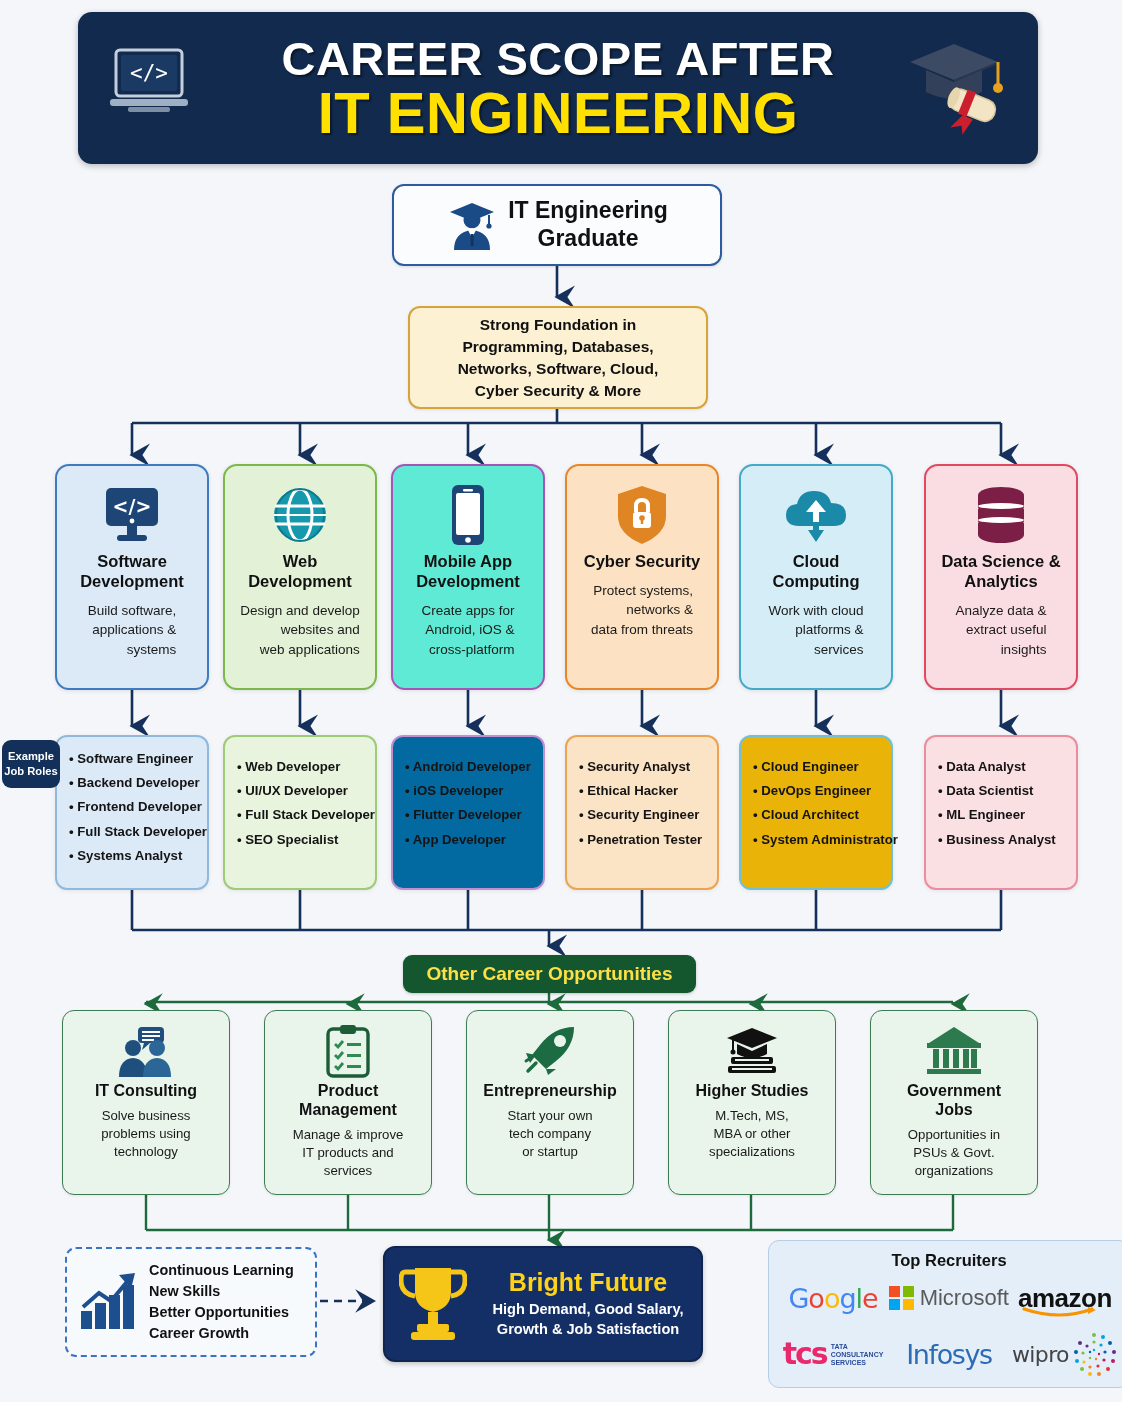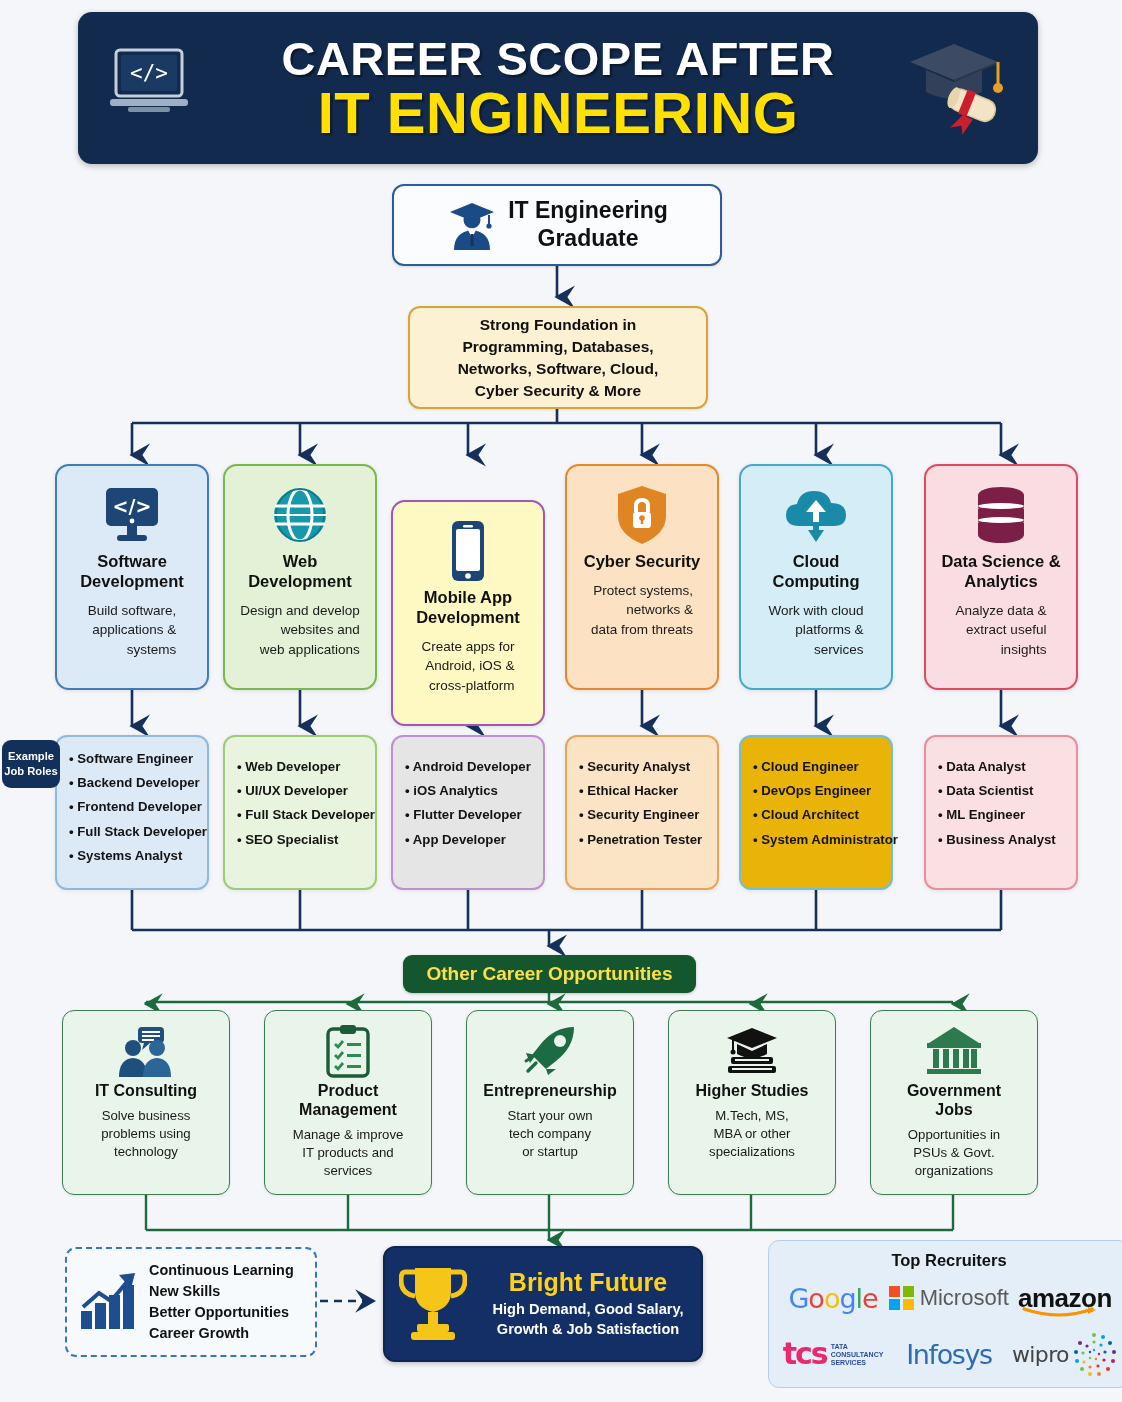--- a/index.html
+++ b/index.html
@@ -308,21 +308,21 @@
         <div>Web</div>
         <div>Development</div>
       </div>
     <div class="d">
         <div>Design and develop</div>
         <div>websites and</div>
         <div>web applications</div>
       </div>
   </div>
 
-  <div class="dcard" style="left:391px;background:#fef9c3;border-color:#a356b8;margin-top:36px;">
+  <div class="dcard" style="left:391px;background:#5eead4;border-color:#a356b8;">
     <span class="ico">
       <svg width="44" height="64" viewBox="0 0 44 64">
         <rect x="6" y="2" width="32" height="60" rx="6" fill="#1d4576"></rect>
         <rect x="10" y="10" width="24" height="42" rx="2" fill="#fff"></rect>
         <rect x="17" y="6" width="10" height="2.4" rx="1.2" fill="#fff"></rect>
         <circle cx="22" cy="57" r="2.8" fill="#fff"></circle>
       </svg>
     </span>
     <div class="t">
         <div>Mobile App</div>
@@ -417,24 +417,24 @@
     </ul>
   </div>
   <div class="rcard" style="left:223px;background:#e8f4dd;border-color:#9dcb78;padding-top:22px;">
     <ul>
       <li>Web Developer</li>
       <li>UI/UX Developer</li>
       <li>Full Stack Developer</li>
       <li>SEO Specialist</li>
     </ul>
   </div>
-  <div class="rcard" style="left:391px;background:#e5e5e5;border-color:#c08fd0;padding-top:22px;">
+  <div class="rcard" style="left:391px;background:#0369a1;border-color:#c08fd0;padding-top:22px;">
     <ul>
       <li>Android Developer</li>
-      <li>iOS Analytics</li>
+      <li>iOS Developer</li>
       <li>Flutter Developer</li>
       <li>App Developer</li>
     </ul>
   </div>
   <div class="rcard" style="left:565px;background:#fbe3c6;border-color:#eda354;padding-top:22px;">
     <ul>
       <li>Security Analyst</li>
       <li>Ethical Hacker</li>
       <li>Security Engineer</li>
       <li>Penetration Tester</li>

